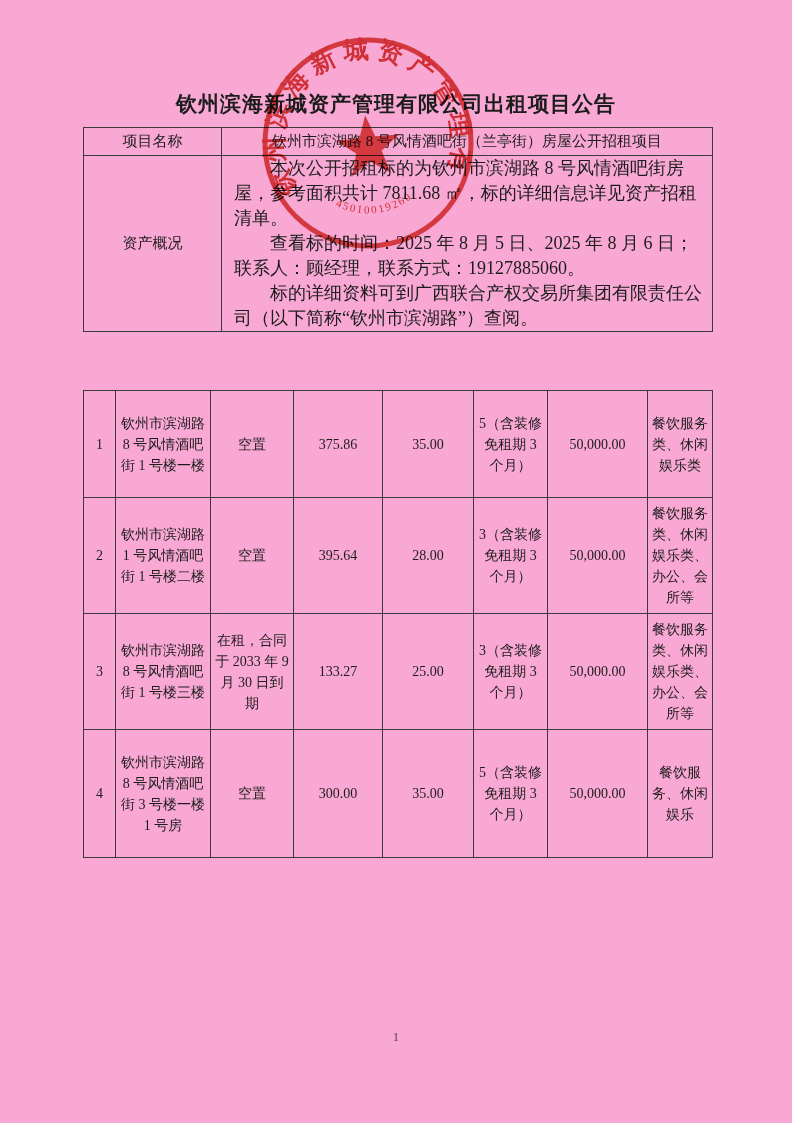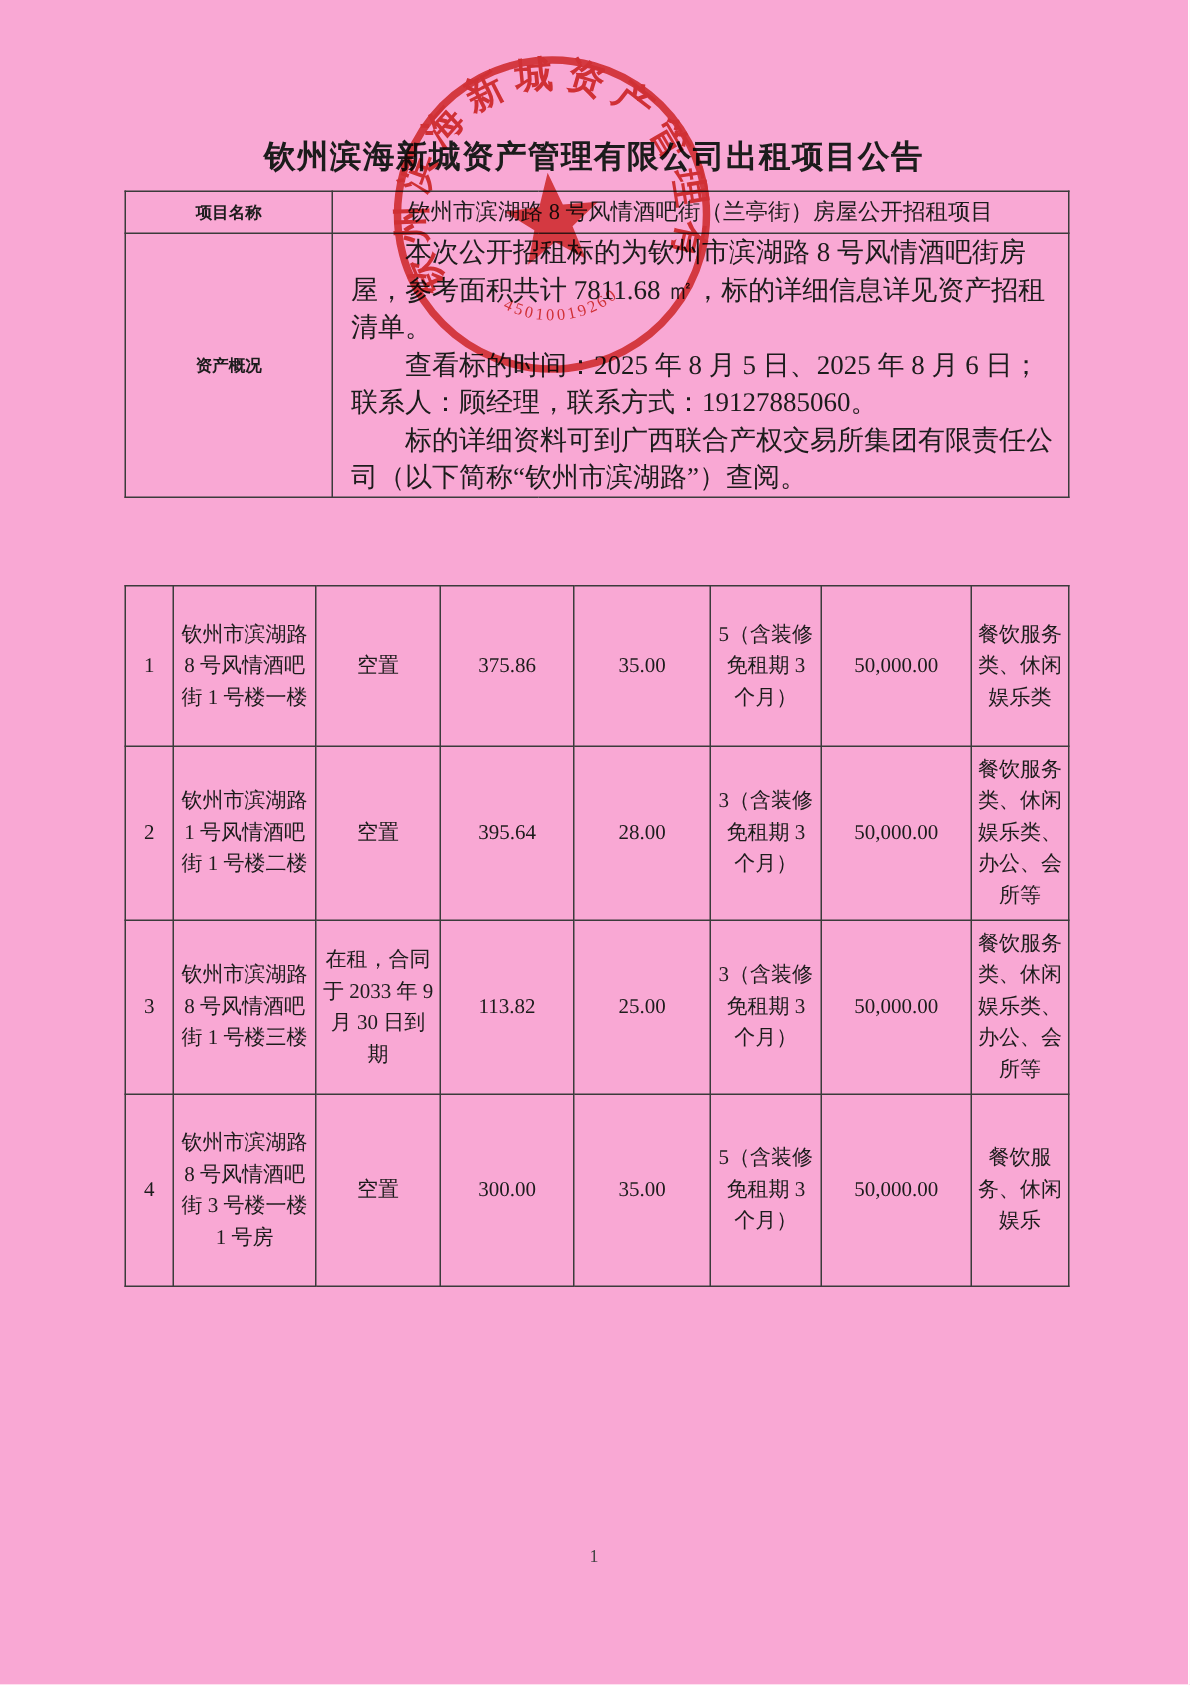--- a/index.html
+++ b/index.html
@@ -8,21 +8,21 @@
     font-family:"Liberation Serif","DejaVu Serif",serif;color:#1c1c1c;
   }
   .doc-title{
     position:absolute;top:90px;left:0;width:100%;margin:0;
     text-align:center;font-size:21px;font-weight:bold;letter-spacing:1px;
   }
   table{border-collapse:collapse;table-layout:fixed;position:absolute;left:83px;width:629px;}
   table,td,th{border:1px solid #3b3b3b;}
   .info-table{top:127px;}
   .info-table td{font-size:15px;text-align:center;vertical-align:middle;padding:1px 4px;}
-  .info-table .lbl{font-weight:bold;font-family:"Liberation Sans","DejaVu Sans",sans-serif;font-size:11px;}
+  .info-table .lbl{font-weight:normal;font-family:"Liberation Sans","DejaVu Sans",sans-serif;font-size:15px;}
   .row-h{height:28px;}
   .overview-row{height:150px;}
   .overview-cell{text-align:left !important;padding:0 10px 0 12px !important;}
   .overview-cell p{margin:0;line-height:25px;font-size:18px;}
   .overview-cell p.indent{text-indent:2em;}
   .list-table{top:390px;}
   .list-table th,.list-table td{
     font-size:14px;text-align:center;vertical-align:middle;
     padding:2px 3px;font-weight:normal;line-height:1.5;
   }
@@ -119,21 +119,21 @@
       <td>395.64</td>
       <td>28.00</td>
       <td>3（含装修免租期 3 个月）</td>
       <td>50,000.00</td>
       <td>餐饮服务类、休闲娱乐类、办公、会所等</td>
     </tr>
     <tr class="r3">
       <td>3</td>
       <td>钦州市滨湖路 8 号风情酒吧街 1 号楼三楼</td>
       <td>在租，合同于 2033 年 9 月 30 日到期</td>
-      <td>113.82</td>
+      <td>133.27</td>
       <td>25.00</td>
       <td>3（含装修免租期 3 个月）</td>
       <td>50,000.00</td>
       <td>餐饮服务类、休闲娱乐类、办公、会所等</td>
     </tr>
     <tr class="r4">
       <td>4</td>
       <td>钦州市滨湖路 8 号风情酒吧街 3 号楼一楼 1 号房</td>
       <td>空置</td>
       <td>300.00</td>

